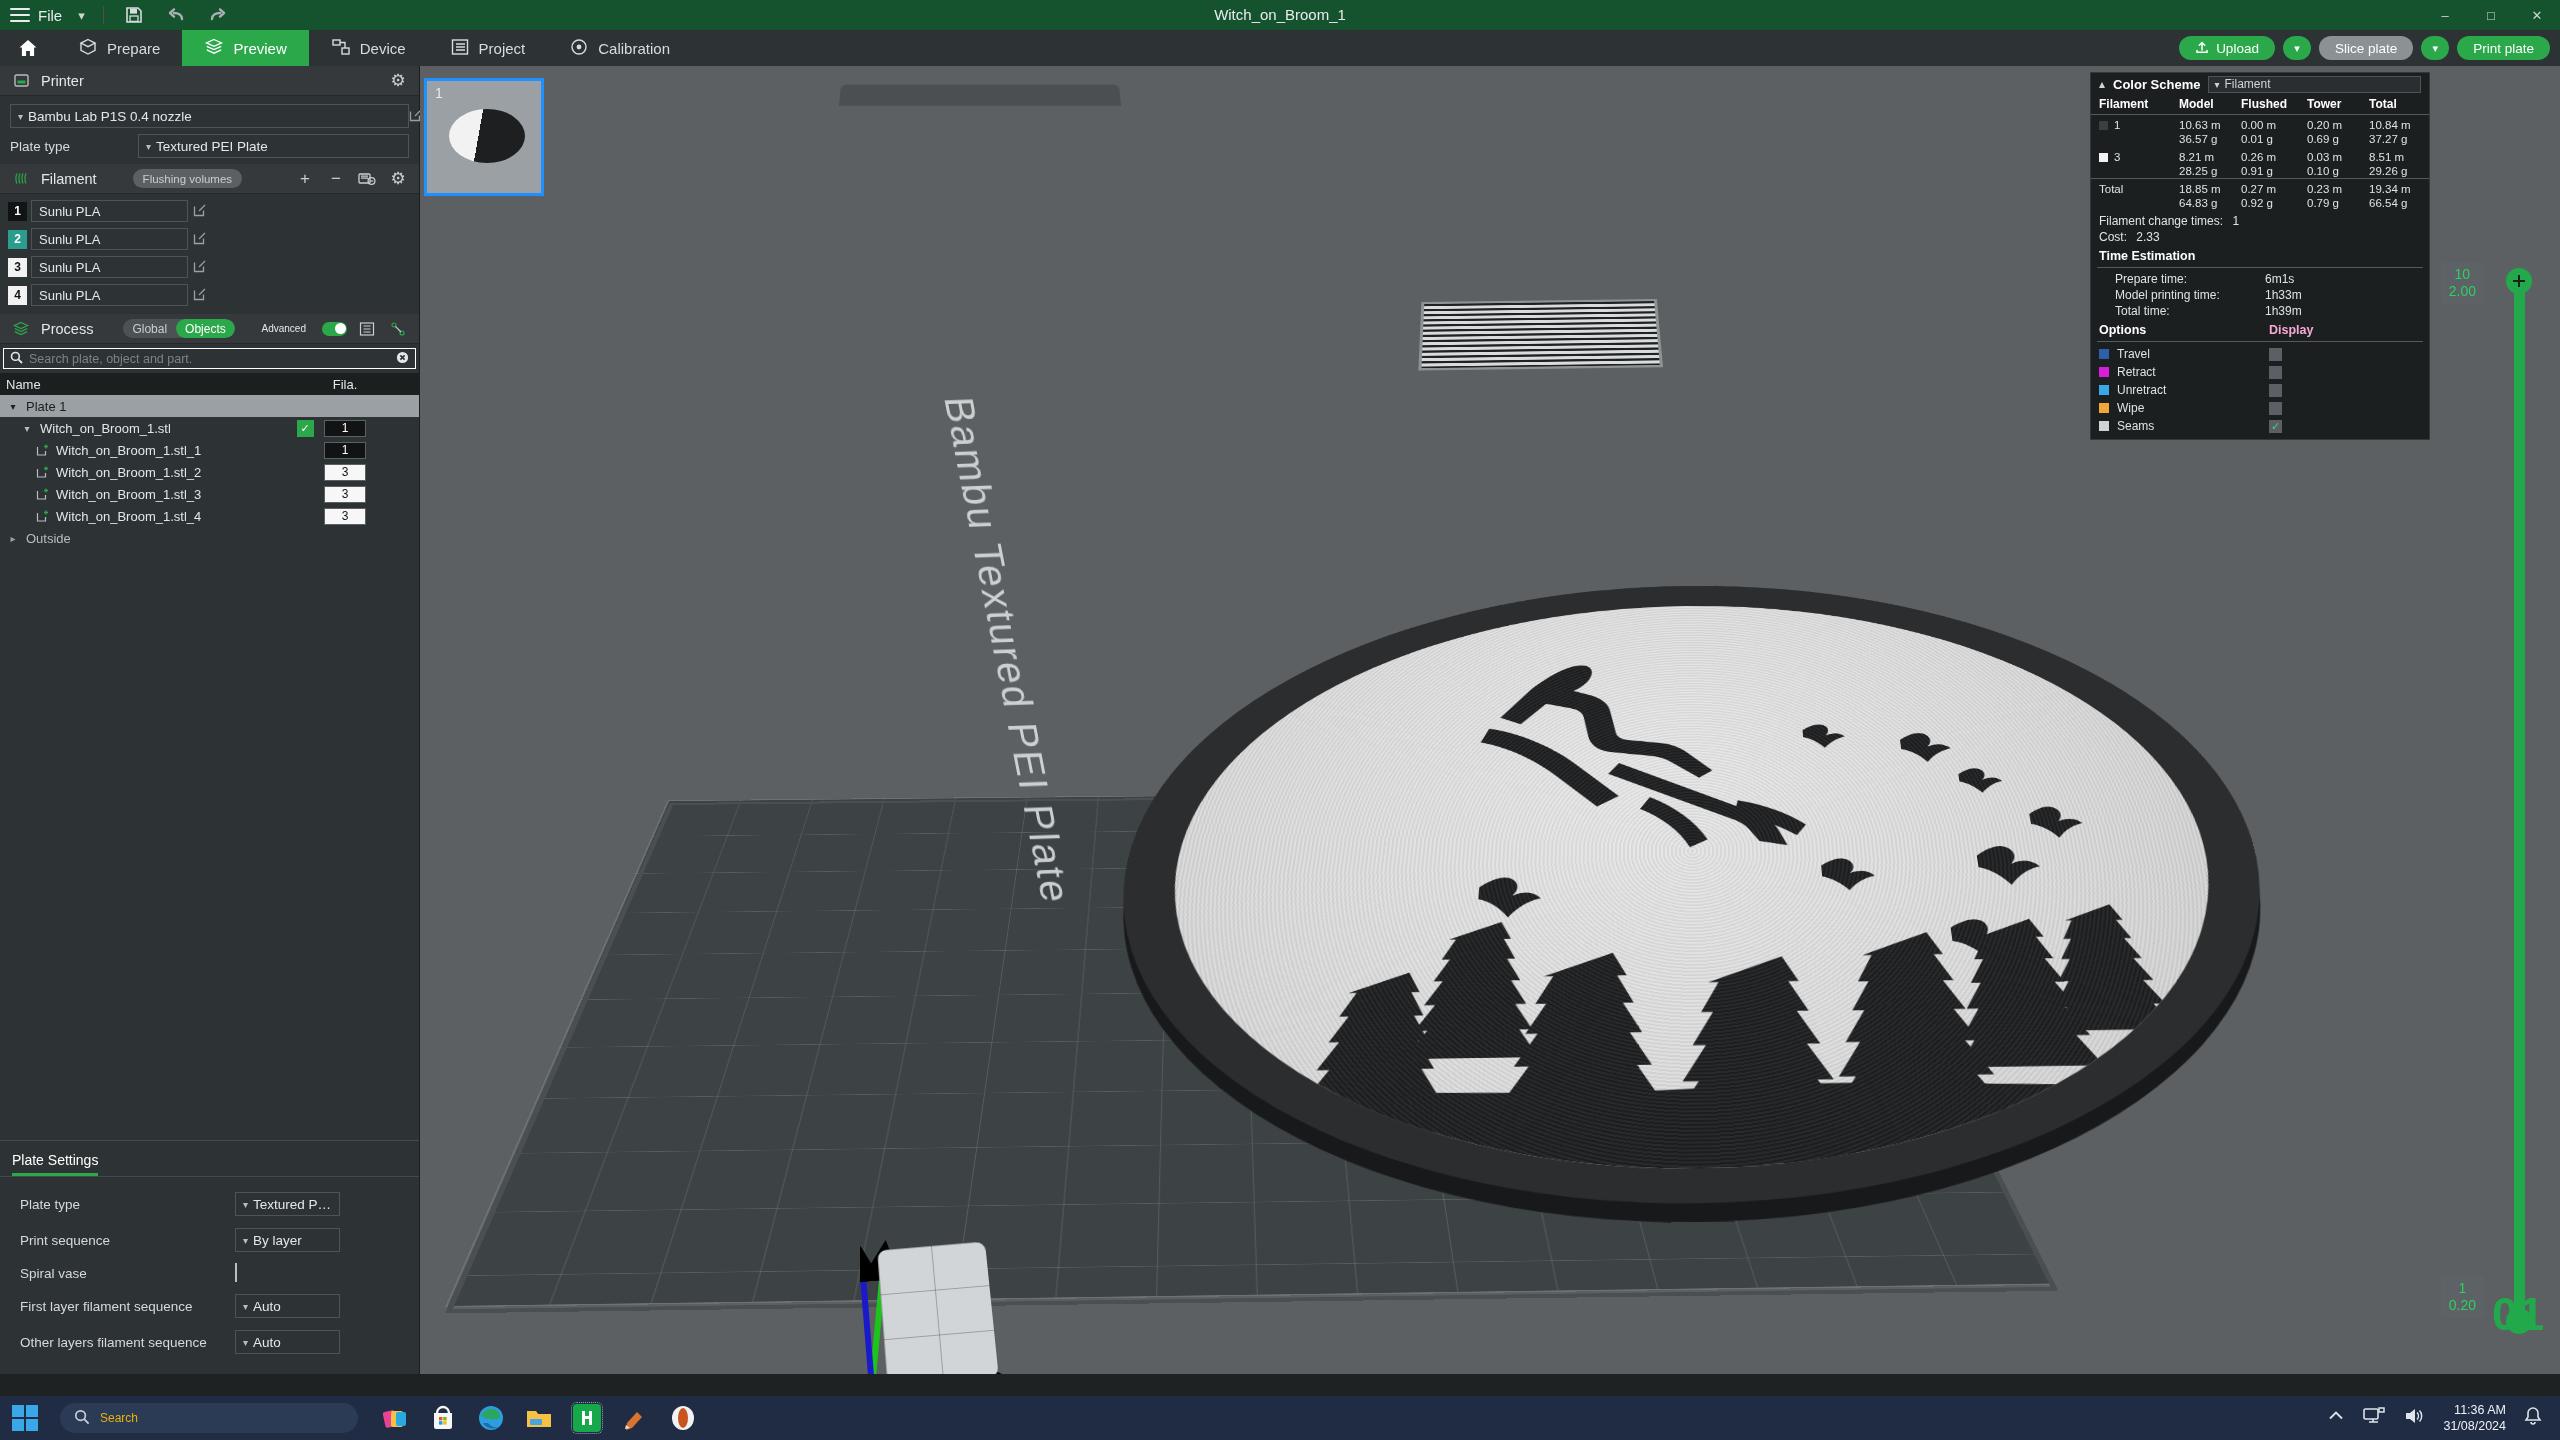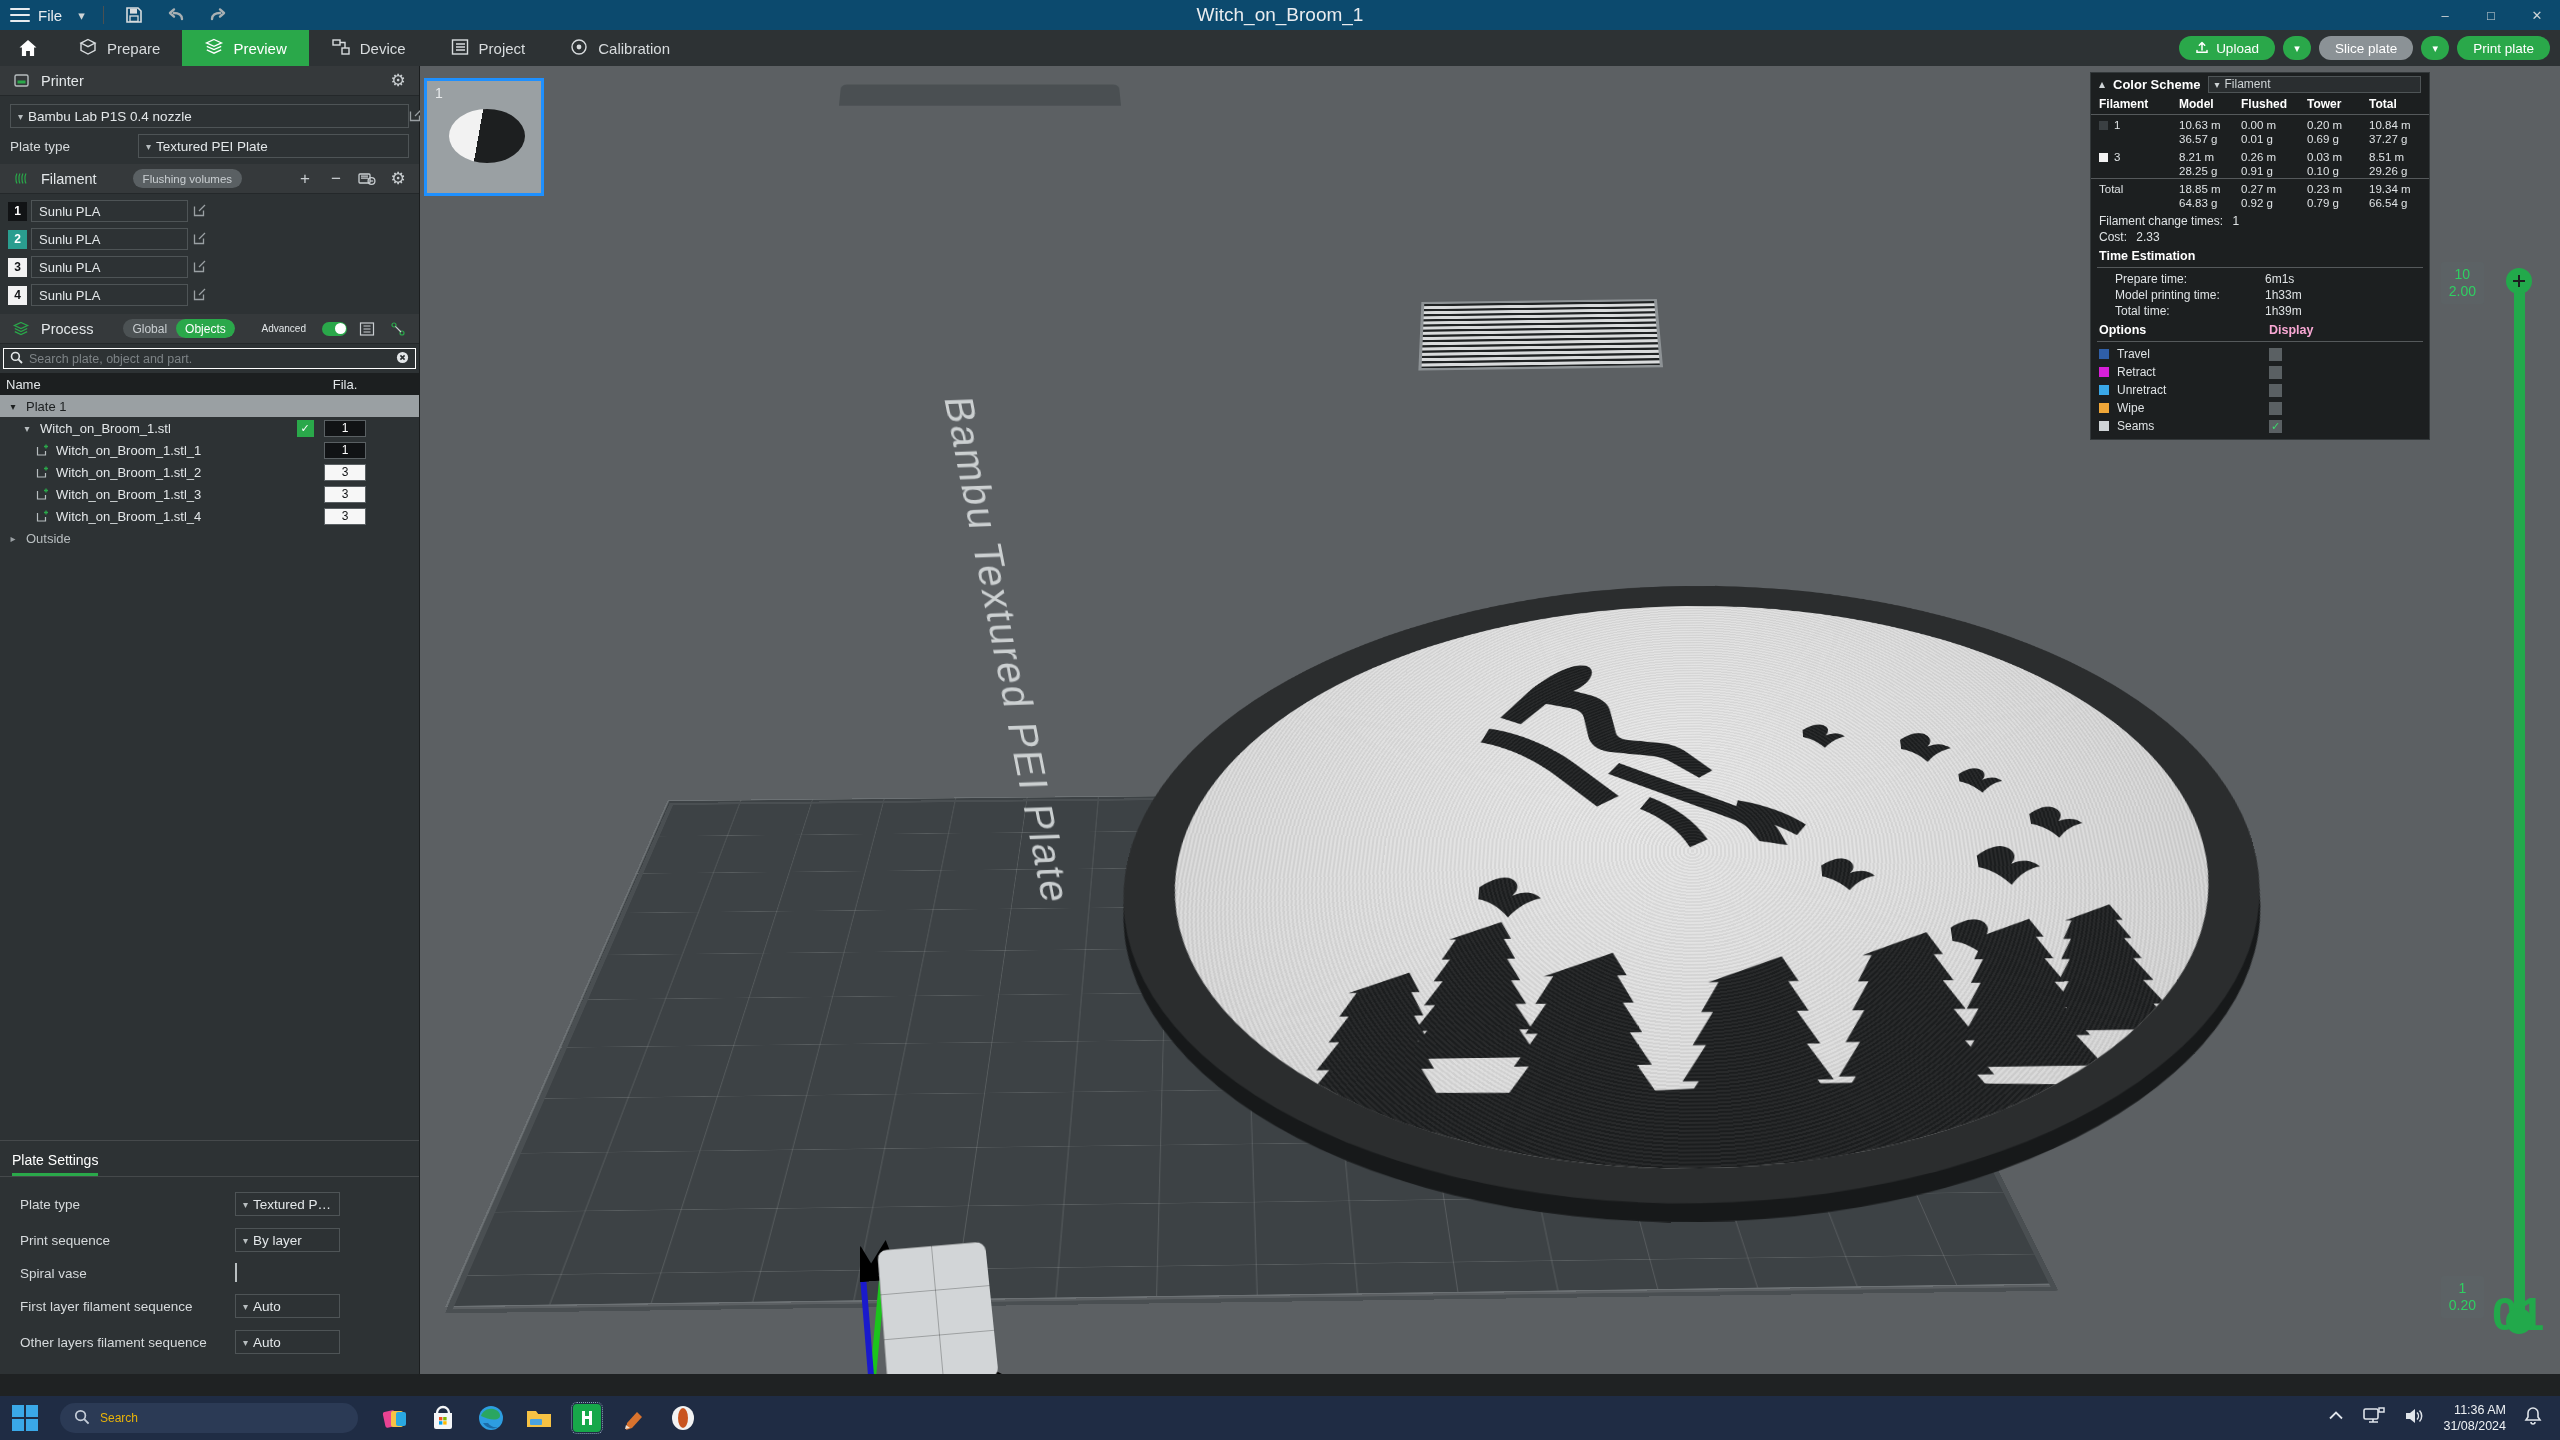--- a/index.html
+++ b/index.html
@@ -8,32 +8,32 @@
     background: #1f2223;
     font-family: "Liberation Sans", sans-serif;
     overflow: hidden;
     -webkit-font-smoothing: antialiased;
   }
   .app { position: relative; width: 2560px; height: 1440px; }
 
   
   .titlebar {
     position: absolute; left:0; top:0; width:2560px; height:30px;
-    background:#0c4a6e; display:flex; align-items:center;
+    background:#14532d; display:flex; align-items:center;
   }
   .tb-left { display:flex; align-items:center; height:30px; padding-left:10px; gap:4px; }
   .hamb { width:20px; height:14px; display:flex; flex-direction:column; justify-content:space-between; }
   .hamb i { display:block; height:2px; background:#e9ecef; border-radius:1px; }
   .tb-file { color:#e9ecef; font-size:15px; margin-left:4px; }
   .tb-chev { color:#cfd4d6; font-size:13px; margin-left:12px; }
   .tb-sep { width:1px; height:18px; background:#4a5052; margin:0 14px; }
   .tb-icon { width:24px; height:24px; display:flex; align-items:center; justify-content:center; margin-right:14px; }
   .tb-title {
     position:absolute; left:0; right:0; top:0; height:30px; line-height:30px;
-    text-align:center; color:#e9ecef; font-size:19px; pointer-events:none;
+    text-align:center; color:#e9ecef; font-size:15px; pointer-events:none;
   }
   .tb-winbtns { position:absolute; right:0; top:0; height:30px; display:flex; }
   .tb-winbtn { width:46px; height:30px; display:flex; align-items:center; justify-content:center; color:#cfd4d6; font-size:13px; }
 
   
   .topbar {
     position:absolute; left:0; top:30px; width:2560px; height:36px;
     background:#2d3234; display:flex; align-items:center;
   }
   .home-btn { width:56px; height:36px; display:flex; align-items:center; justify-content:center; }

